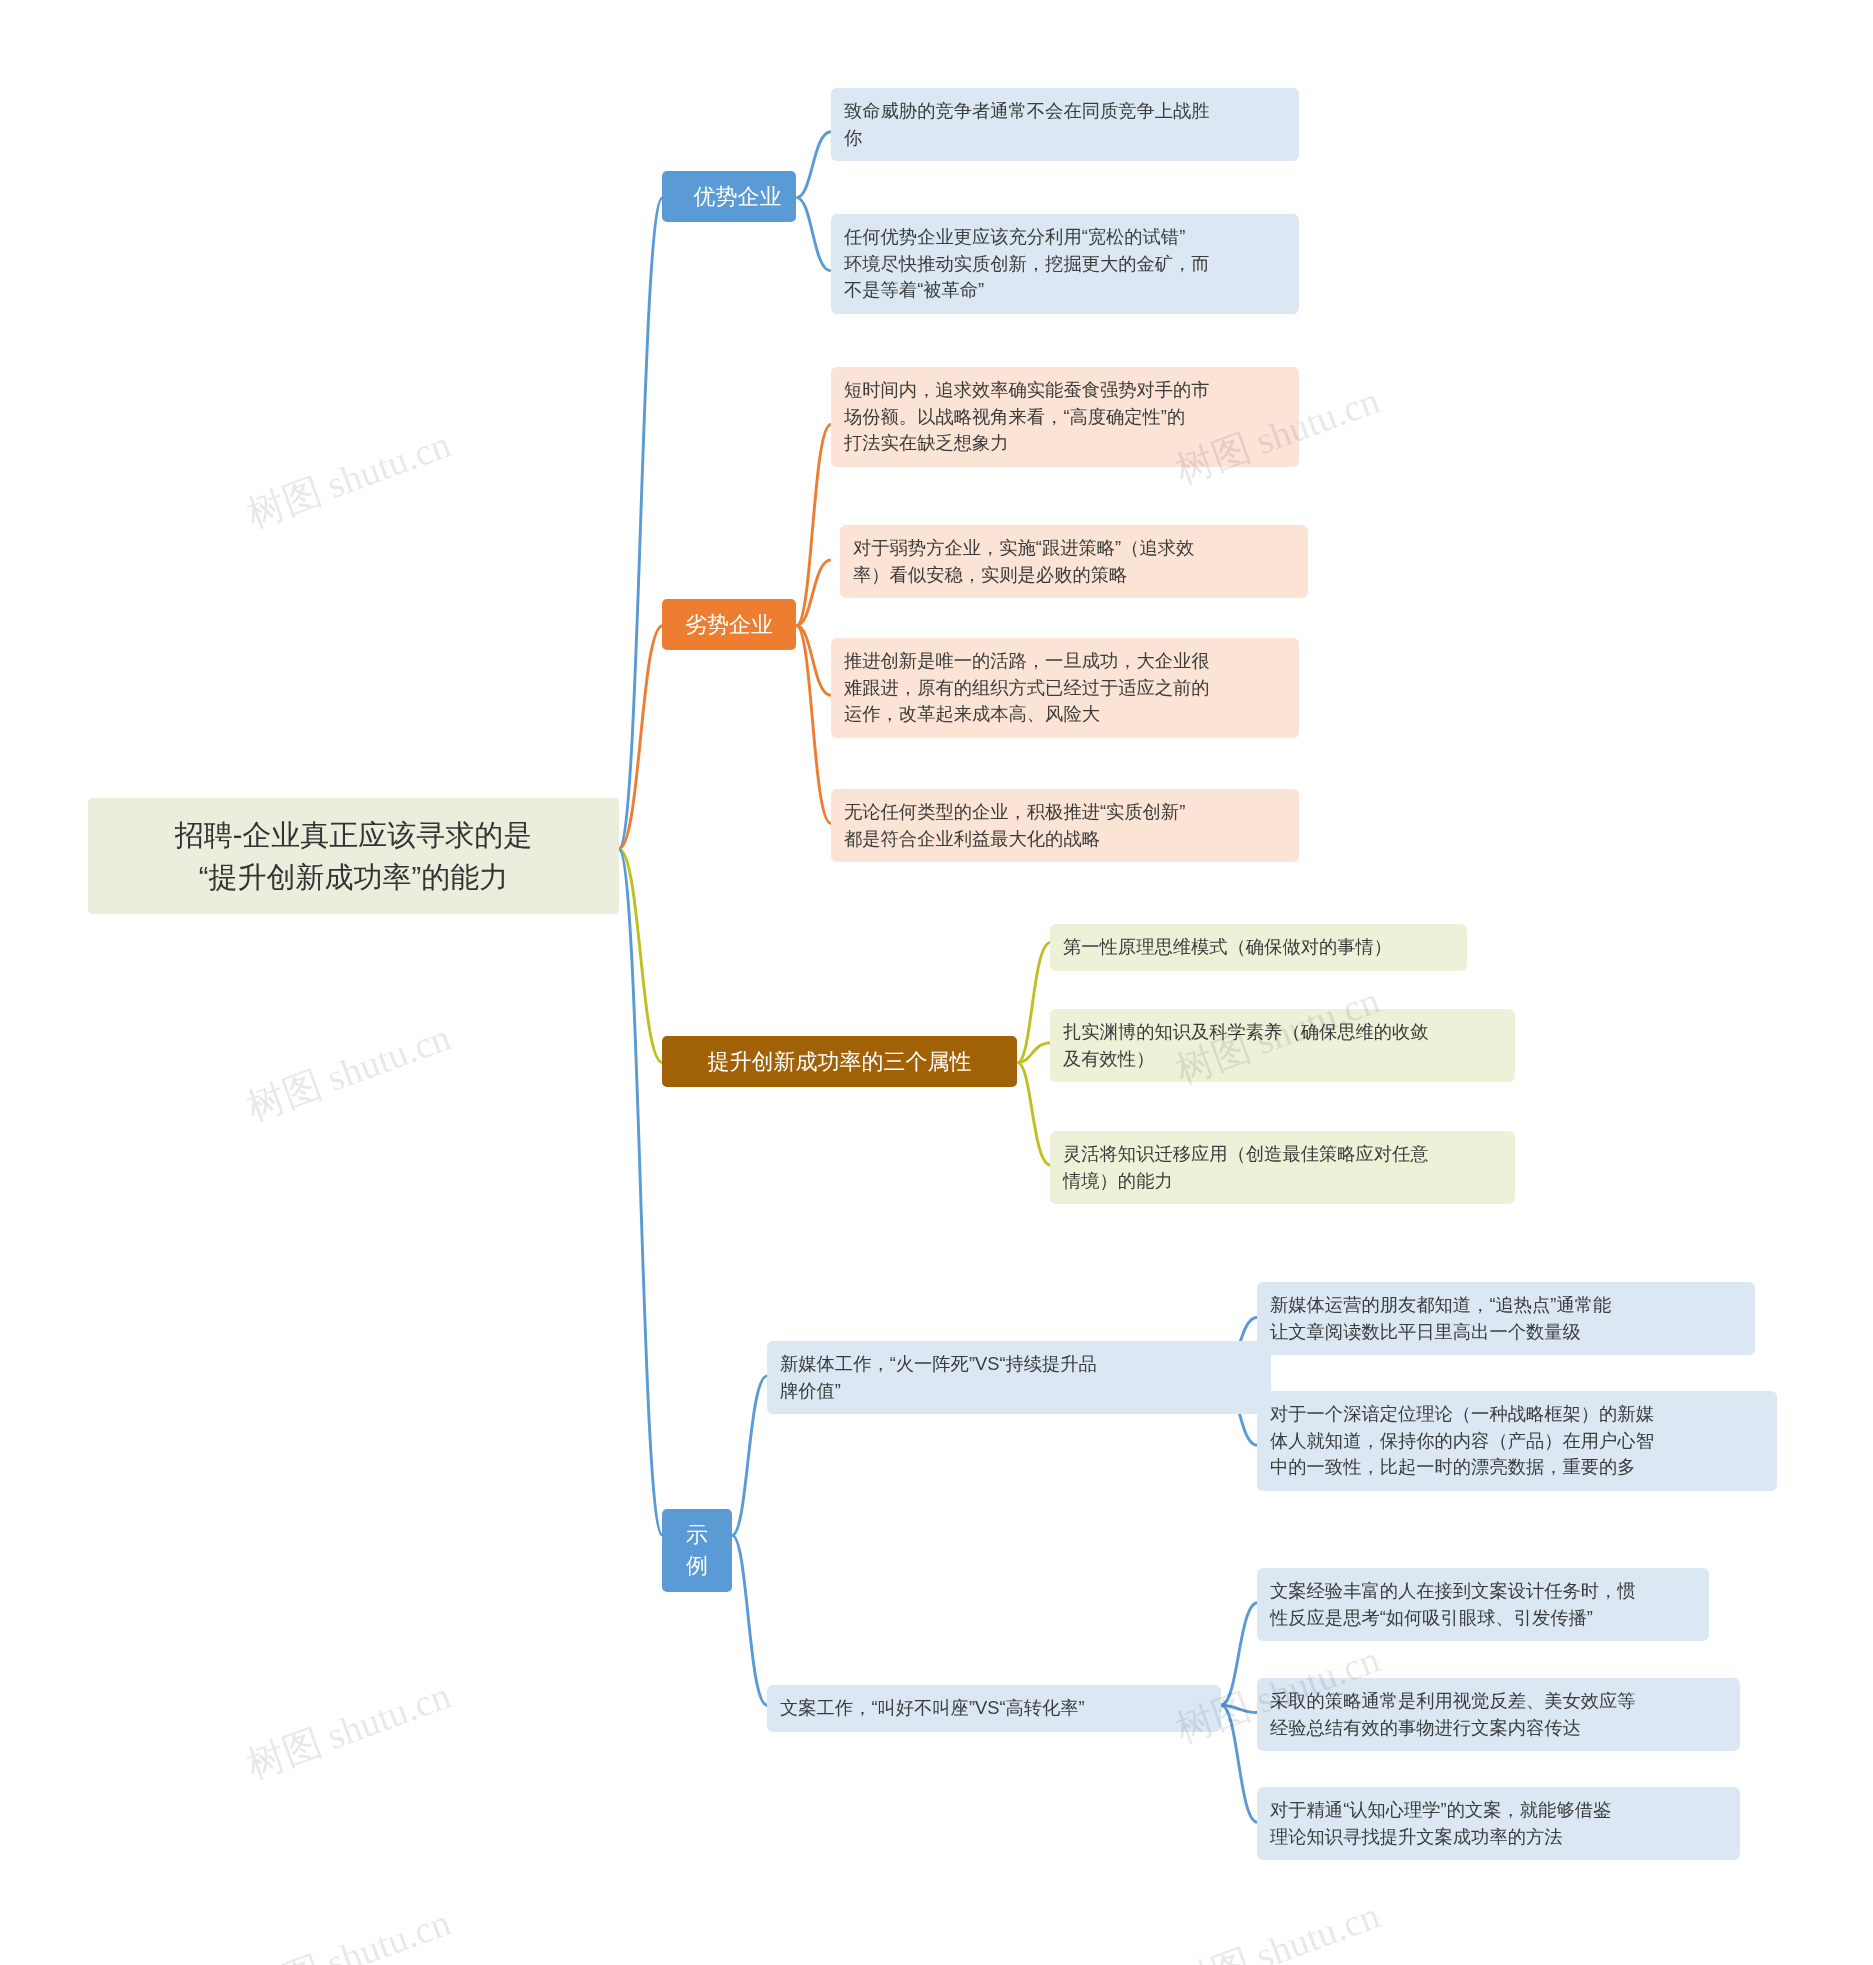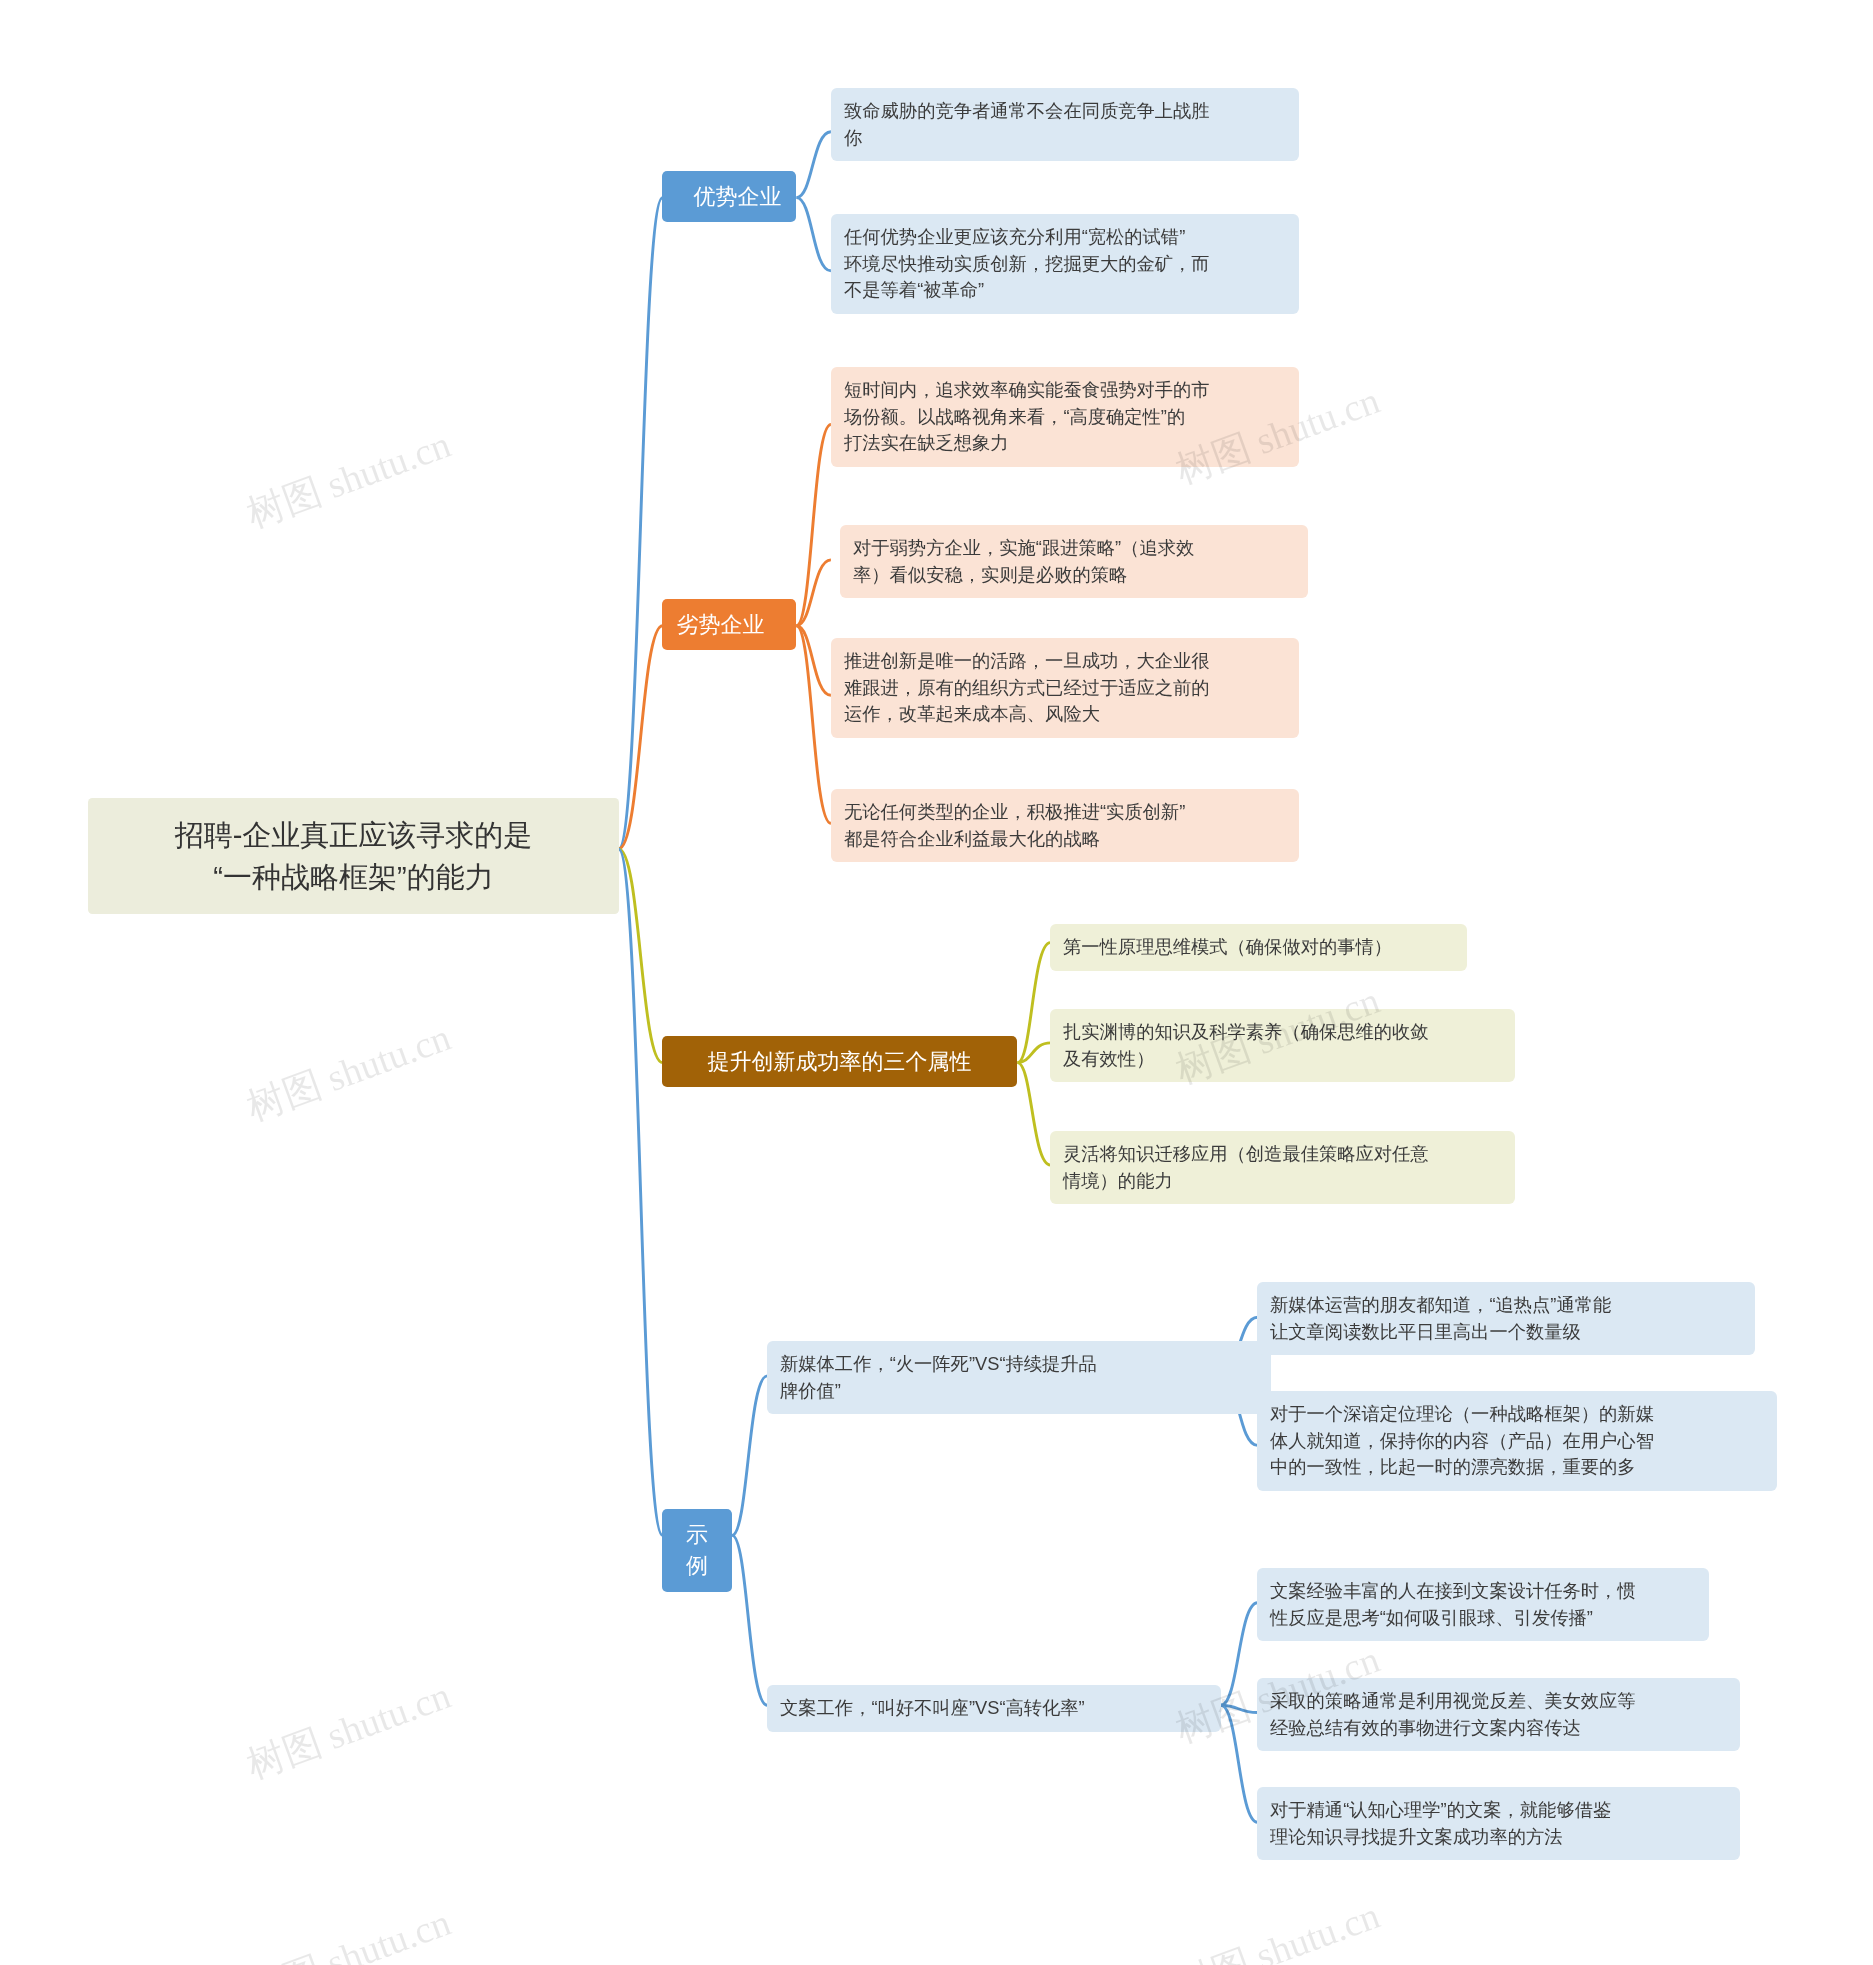--- a/index.html
+++ b/index.html
@@ -107,30 +107,30 @@
 
     <path d="M 1668 1880 C 1692 1880 1692 1800 1718 1800" stroke="#5b9bd5" stroke-width="4" fill="none"></path>
     <path d="M 1668 1880 C 1692 1880 1692 1975 1718 1975" stroke="#5b9bd5" stroke-width="4" fill="none"></path>
 
     <path d="M 1668 2330 C 1692 2330 1692 2190 1718 2190" stroke="#5b9bd5" stroke-width="4" fill="none"></path>
     <path d="M 1668 2330 C 1692 2330 1692 2340 1718 2340" stroke="#5b9bd5" stroke-width="4" fill="none"></path>
     <path d="M 1668 2330 C 1692 2330 1692 2490 1718 2490" stroke="#5b9bd5" stroke-width="4" fill="none"></path>
   </svg>
 
   <div class="node root" style="left:88px; top:798px; width:531px;">招聘-企业真正应该寻求的是
-“一种战略框架”的能力</div>
+“提升创新成功率”的能力</div>
 
   <div class="node l1 blue" style="left:662px; top:171px; width:134px; text-align:right;">优势企业</div>
   <div class="node leaf blue" style="left:831px; top:88px; width:468px;">致命威胁的竞争者通常不会在同质竞争上战胜
 你</div>
   <div class="node leaf blue" style="left:831px; top:214px; width:468px;">任何优势企业更应该充分利用“宽松的试错”
 环境尽快推动实质创新，挖掘更大的金矿，而
 不是等着“被革命”</div>
 
-  <div class="node l1 orange" style="left:662px; top:599px; width:134px; ">劣势企业</div>
+  <div class="node l1 orange" style="left:662px; top:599px; width:134px; text-align:center;">劣势企业</div>
   <div class="node leaf orange" style="left:831px; top:367px; width:468px;">短时间内，追求效率确实能蚕食强势对手的市
 场份额。以战略视角来看，“高度确定性”的
 打法实在缺乏想象力</div>
   <div class="node leaf orange" style="left:831px; top:525px; width:468px;margin-left:9px;">对于弱势方企业，实施“跟进策略”（追求效
 率）看似安稳，实则是必败的策略</div>
   <div class="node leaf orange" style="left:831px; top:638px; width:468px;">推进创新是唯一的活路，一旦成功，大企业很
 难跟进，原有的组织方式已经过于适应之前的
 运作，改革起来成本高、风险大</div>
   <div class="node leaf orange" style="left:831px; top:789px; width:468px;">无论任何类型的企业，积极推进“实质创新”
 都是符合企业利益最大化的战略</div>

